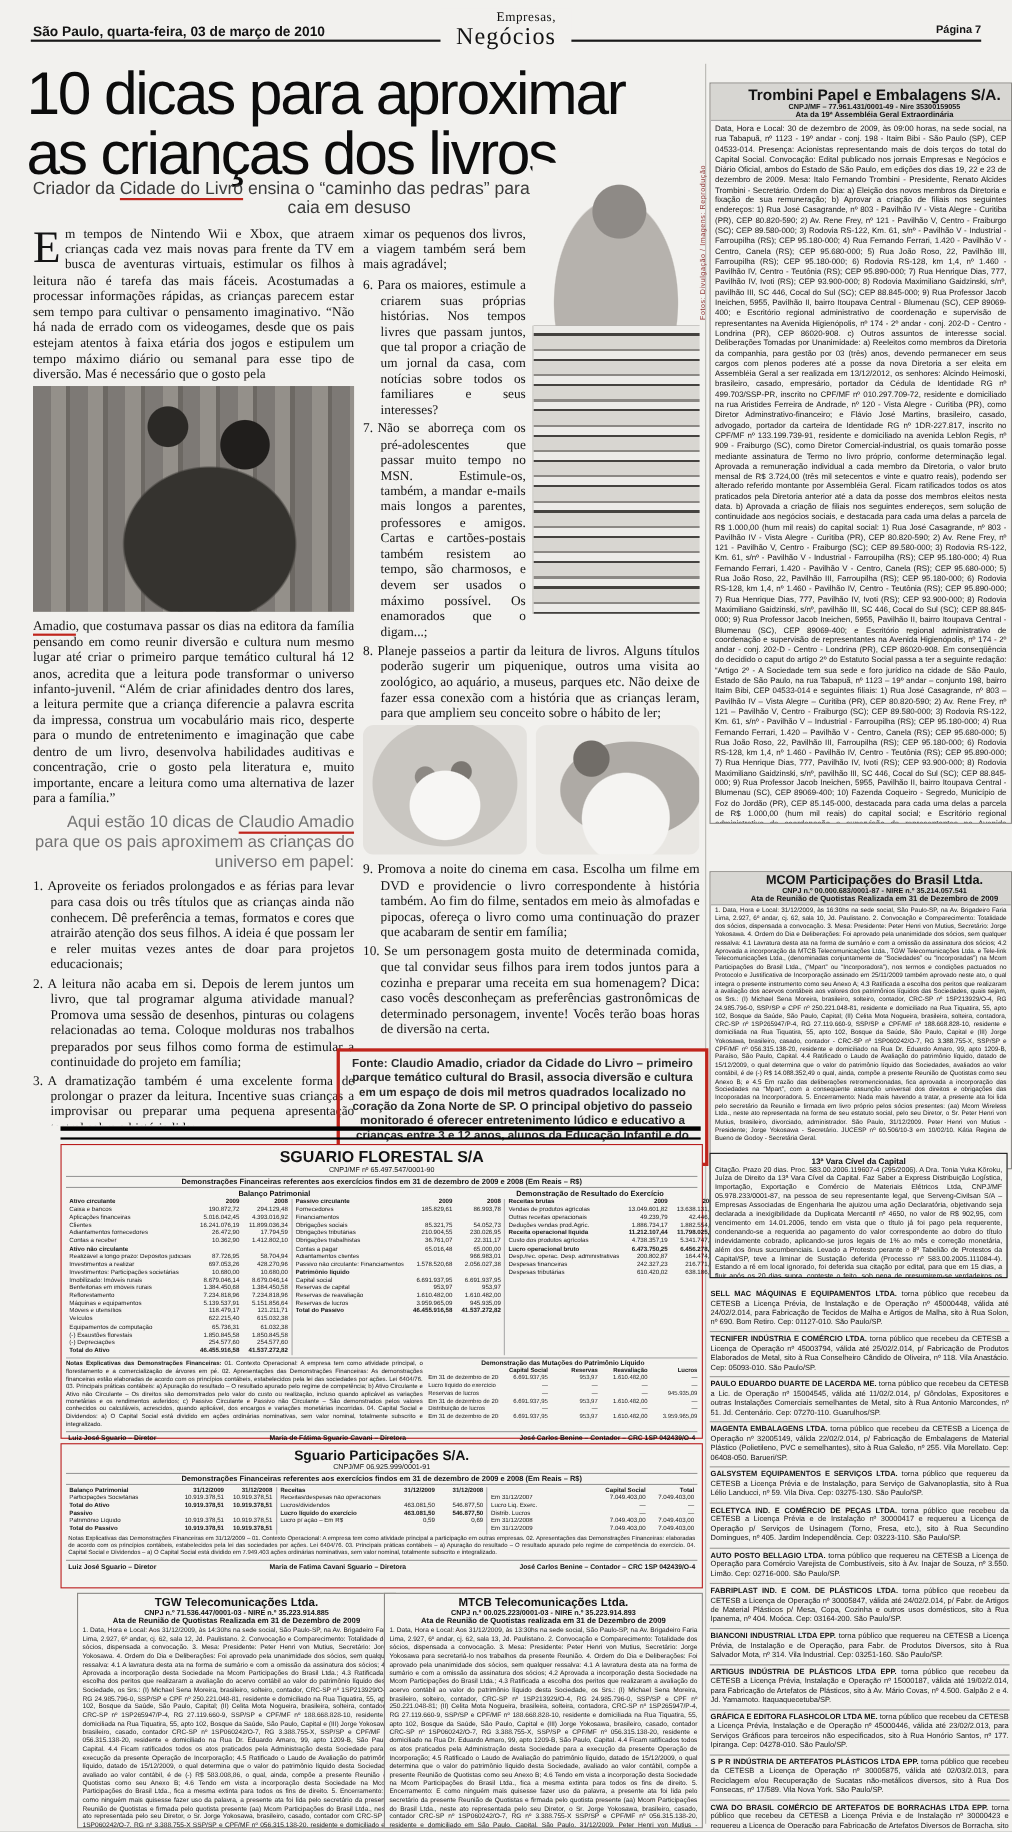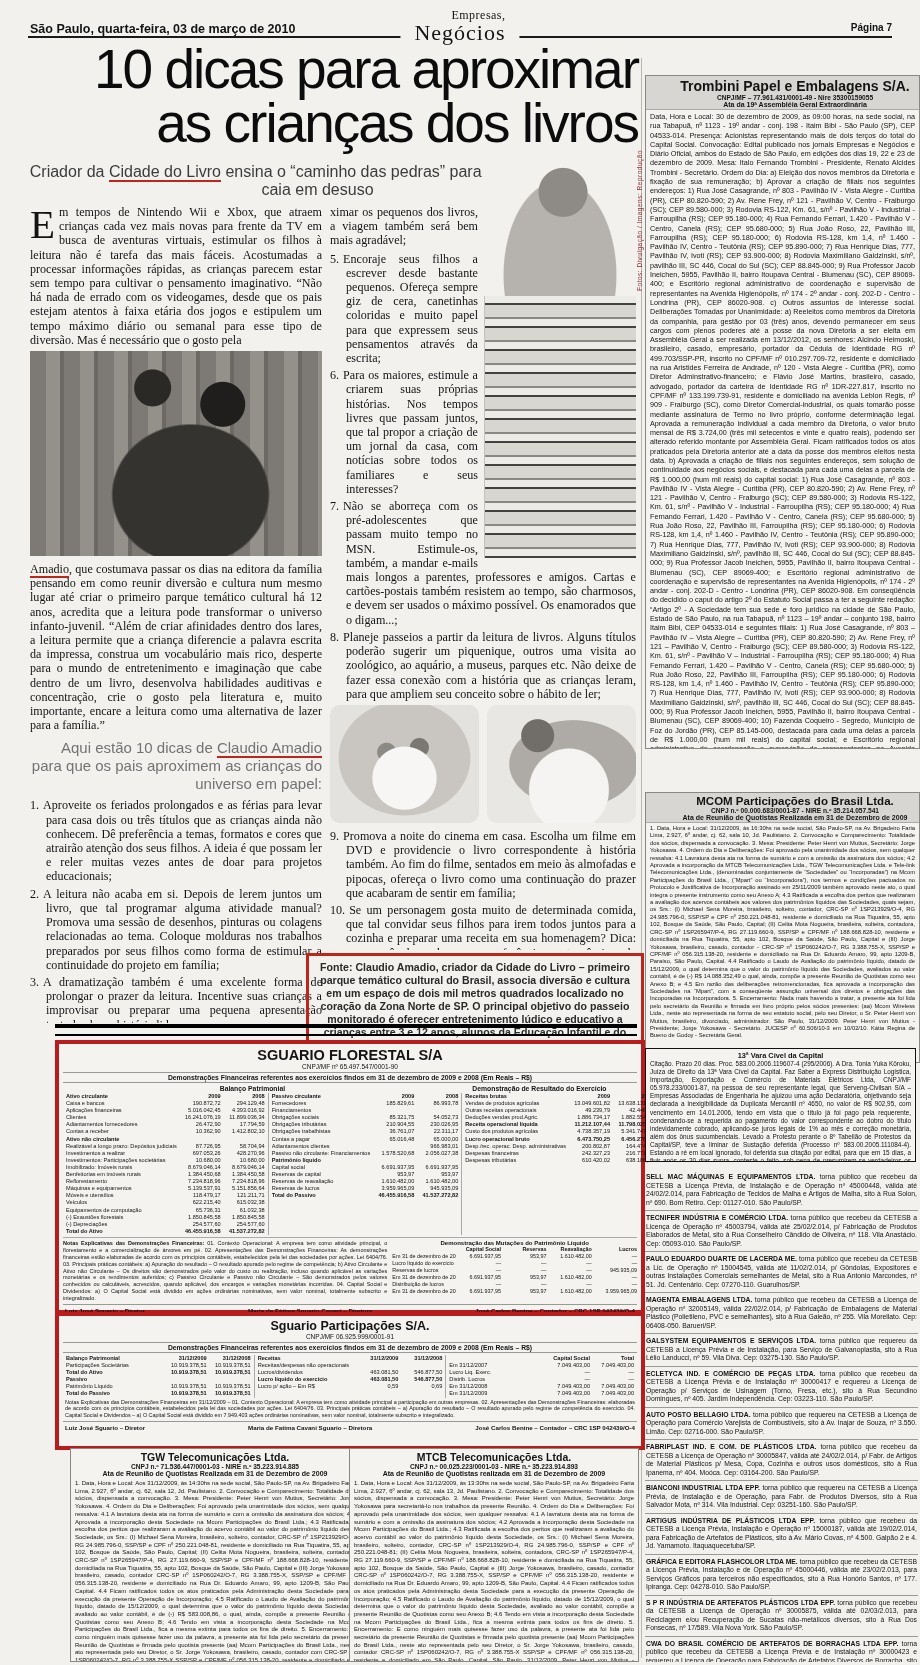--- a/index.html
+++ b/index.html
@@ -9,21 +9,21 @@
   
   .hdr-date{position:absolute;left:30px;top:22px;font-size:12.5px;font-weight:bold;}
   .hdr-page{position:absolute;right:28px;top:22px;font-size:10px;font-weight:bold;}
   .hdr-rule{position:absolute;left:28px;top:36px;width:864px;height:2px;background:#1a1a1a;}
   .logo{position:absolute;left:50%;top:8px;transform:translateX(-50%);text-align:right;
         background:#f2f1ee;padding:0 14px;font-family:"Liberation Serif",serif;}
   .logo-top{font-size:12px;letter-spacing:.5px;}
   .logo-bottom{font-size:22px;letter-spacing:1px;margin-top:-3px;}
   .vsep{position:absolute;left:641px;top:58px;width:1px;height:1600px;background:#b9b7b2;}
   
-  .headline{position:absolute;left:8px;top:42px;width:630px;margin:0;text-align:right;
+  .headline{position:absolute;left:8px;top:42px;width:630px;margin:16px;text-align:left;
             font-weight:400;font-size:55px;line-height:54px;letter-spacing:-2px;color:#0c0c0c;}
   .subhead{position:absolute;left:25px;top:163px;width:585px;text-align:center;
            font-size:16px;line-height:18px;color:#3c3c3c;}
   .redline{border-bottom:2.5px solid #c0251c;}
   
   .colA{position:absolute;left:30px;top:205px;width:292px;height:818px;overflow:hidden;
         font-family:"Liberation Serif",serif;font-size:12.1px;line-height:14.2px;text-align:justify;}
   .colB{position:absolute;left:330px;top:205px;width:306px;height:745px;overflow:hidden;
         font-family:"Liberation Serif",serif;font-size:12.1px;line-height:14.2px;text-align:justify;}
   .colA p,.colB p{margin:0 0 4px 0;}
@@ -59,21 +59,21 @@
       radial-gradient(ellipse at 50% 45%, #c9c6c1 0 62%, rgba(0,0,0,0) 63%),#e4e2de;}
   .illo2{background:
       radial-gradient(circle at 34% 26%, #716d68 0 16px, rgba(0,0,0,0) 17px),
       radial-gradient(ellipse at 55% 72%, #f5f4f2 0 34%, rgba(0,0,0,0) 35%),
       radial-gradient(ellipse at 58% 50%, #aeaaa5 0 52%, rgba(0,0,0,0) 53%),#e9e7e3;}
   .fonte{position:absolute;left:306px;top:953px;width:316px;border:3px solid #c0251c;
          padding:5px 8px;font-size:10.6px;line-height:13px;font-weight:bold;text-align:center;color:#2a2a2a;}
   .heavy-rule{position:absolute;left:55px;top:1024px;width:582px;height:6px;
               border-top:4px solid #000;border-bottom:2px solid #000;}
   
-  .finbox{position:absolute;border:4px solid #b91c1c;background:#f4f3f0;}
+  .finbox{position:absolute;border:1px solid #b91c1c;background:#f4f3f0;}
   .florestal{left:55px;top:1040px;width:582px;height:266px;}
   .partic{left:55px;top:1312px;width:582px;height:130px;}
   .ftitle{text-align:center;font-weight:bold;font-size:14.5px;padding-top:3px;}
   .ftitle.small{font-size:12.5px;}
   .fcnpj{text-align:center;font-size:6.5px;}
   .fsub{text-align:center;font-size:6.8px;font-weight:bold;border-top:1px solid #999;
         border-bottom:1px solid #999;margin:2px 4px;padding:1px 0;}
   .fsechdr{display:flex;font-size:6.8px;font-weight:bold;text-align:center;margin:0 4px;}
   .fsechdr .s1{width:66%;}.fsechdr .s2{width:34%;}
   .fcols{display:flex;margin:1px 4px;}
@@ -154,23 +154,22 @@
         <div class="tip"><span class="tn">2.</span><span class="tt">A leitura não acaba em si. Depois de lerem juntos um livro, que tal programar alguma atividade manual? Promova uma sessão de desenhos, pinturas ou colagens relacionadas ao tema. Coloque molduras nos trabalhos preparados por seus filhos como forma de estimular a continuidade do projeto em família;</span></div>
         <div class="tip"><span class="tn">3.</span><span class="tt">A dramatização também é uma excelente forma de prolongar o prazer da leitura. Incentive suas crianças a improvisar ou preparar uma pequena apresentação teatral sobre a história lida;</span></div>
       </div>
   </div>
 
   <div class="colB">
     <div class="wrapspacer"></div>
     <p>ximar os pequenos dos livros, a viagem também será bem mais agradável;</p>
     <div>
 
-    <div class="tip"><span class="tn">5.</span><span class="tt">Encoraje seus filhos a escrever desde bastante pequenos. Ofereça sempre giz de cera, canetinhas coloridas e muito papel para que expressem seus pensamentos através da escrita;</span></div>
         <div class="tip"><span class="tn">6.</span><span class="tt">Para os maiores, estimule a criarem suas próprias histórias. Nos tempos livres que passam juntos, que tal propor a criação de um jornal da casa, com notícias sobre todos os familiares e seus interesses?</span></div>
-        <div class="tip"><span class="tn">7.</span><span class="tt">Não se aborreça com os pré-adolescentes que passam muito tempo no MSN. Estimule-os, também, a mandar e-mails mais longos a parentes, professores e amigos. Cartas e cartões-postais também resistem ao tempo, são charmosos, e devem ser usados o máximo possível. Os enamorados que o digam...;</span></div>
+        <div class="tip"><span class="tn">7.</span><span class="tt">Não se aborreça com os pré-adolescentes que passar muito tempo no MSN. Estimule-os, também, a mandar e-mails mais longos a parentes, professores e amigos. Cartas e cartões-postais também resistem ao tempo, são charmosos, e devem ser usados o máximo possível. Os enamorados que o digam...;</span></div>
         <div class="tip"><span class="tn">8.</span><span class="tt">Planeje passeios a partir da leitura de livros. Alguns títulos poderão sugerir um piquenique, outros uma visita ao zoológico, ao aquário, a museus, parques etc. Não deixe de fazer essa conexão com a história que as crianças leram, para que ampliem seu conceito sobre o hábito de ler;</span></div>
       </div>
     <div class="illos">
       <div class="illo illo1"></div>
       <div class="illo illo2"></div>
     </div>
     <div>
 
     <div class="tip"><span class="tn">9.</span><span class="tt">Promova a noite do cinema em casa. Escolha um filme em DVD e providencie o livro correspondente à história também. Ao fim do filme, sentados em meio às almofadas e pipocas, ofereça o livro como uma continuação do prazer que acabaram de sentir em família;</span></div>
         <div class="tip"><span class="tn">10.</span><span class="tt">Se um personagem gosta muito de determinada comida, que tal convidar seus filhos para irem todos juntos para a cozinha e preparar uma receita em sua homenagem? Dica: caso vocês desconheçam as preferências gastronômicas de determinado personagem, invente! Vocês terão boas horas de diversão na certa.</span></div>

